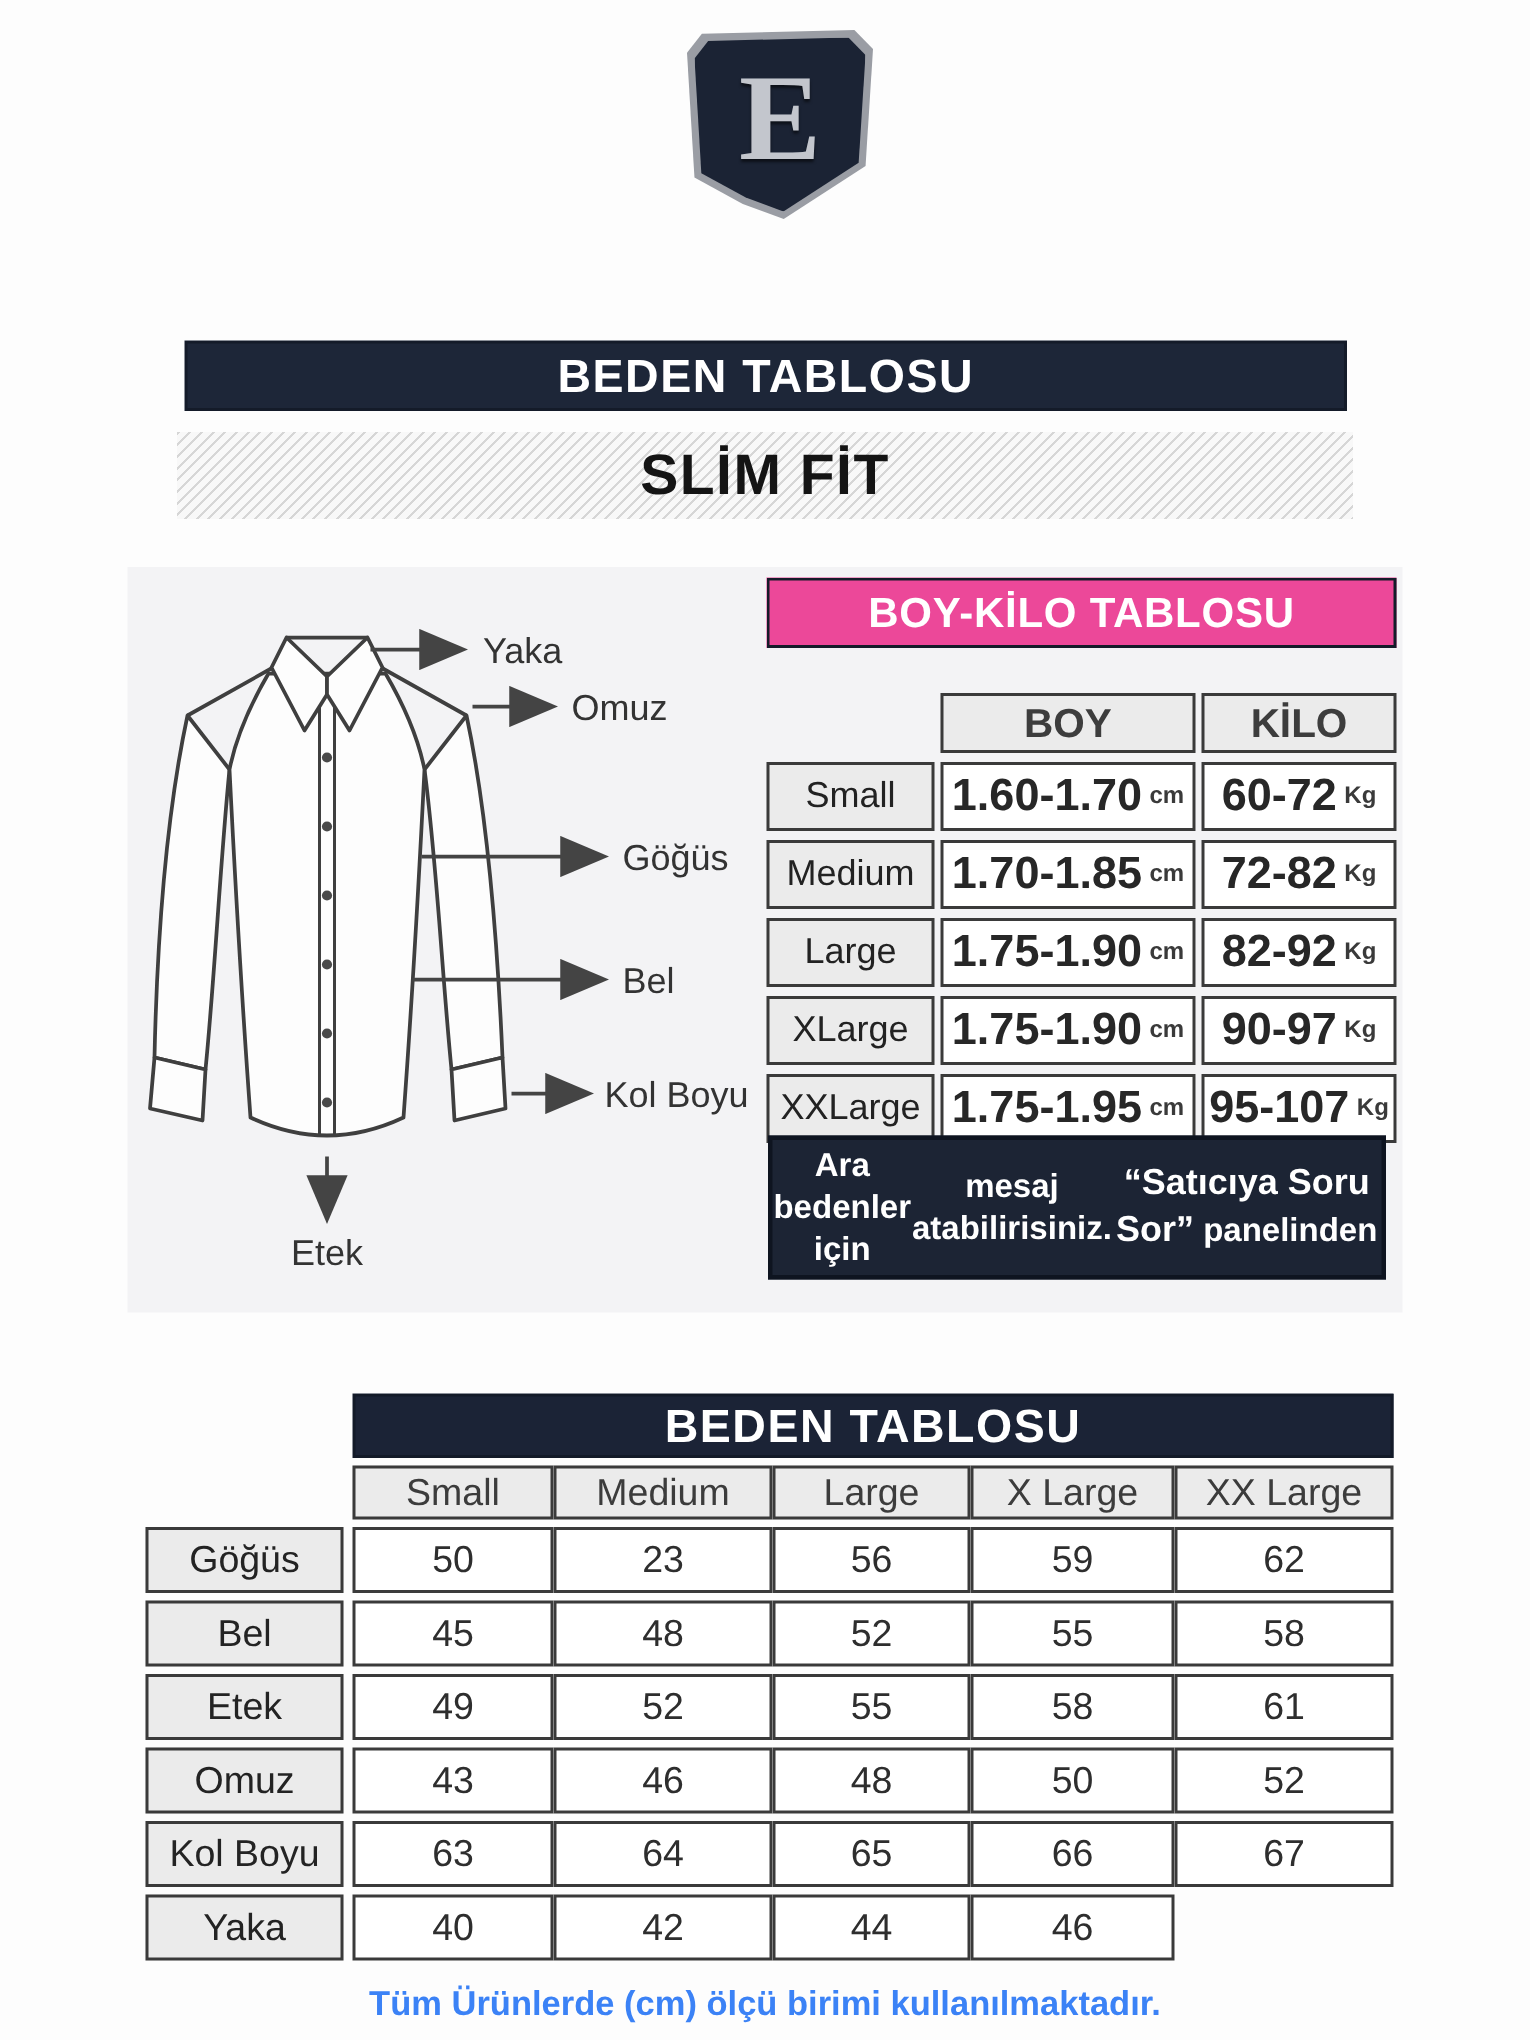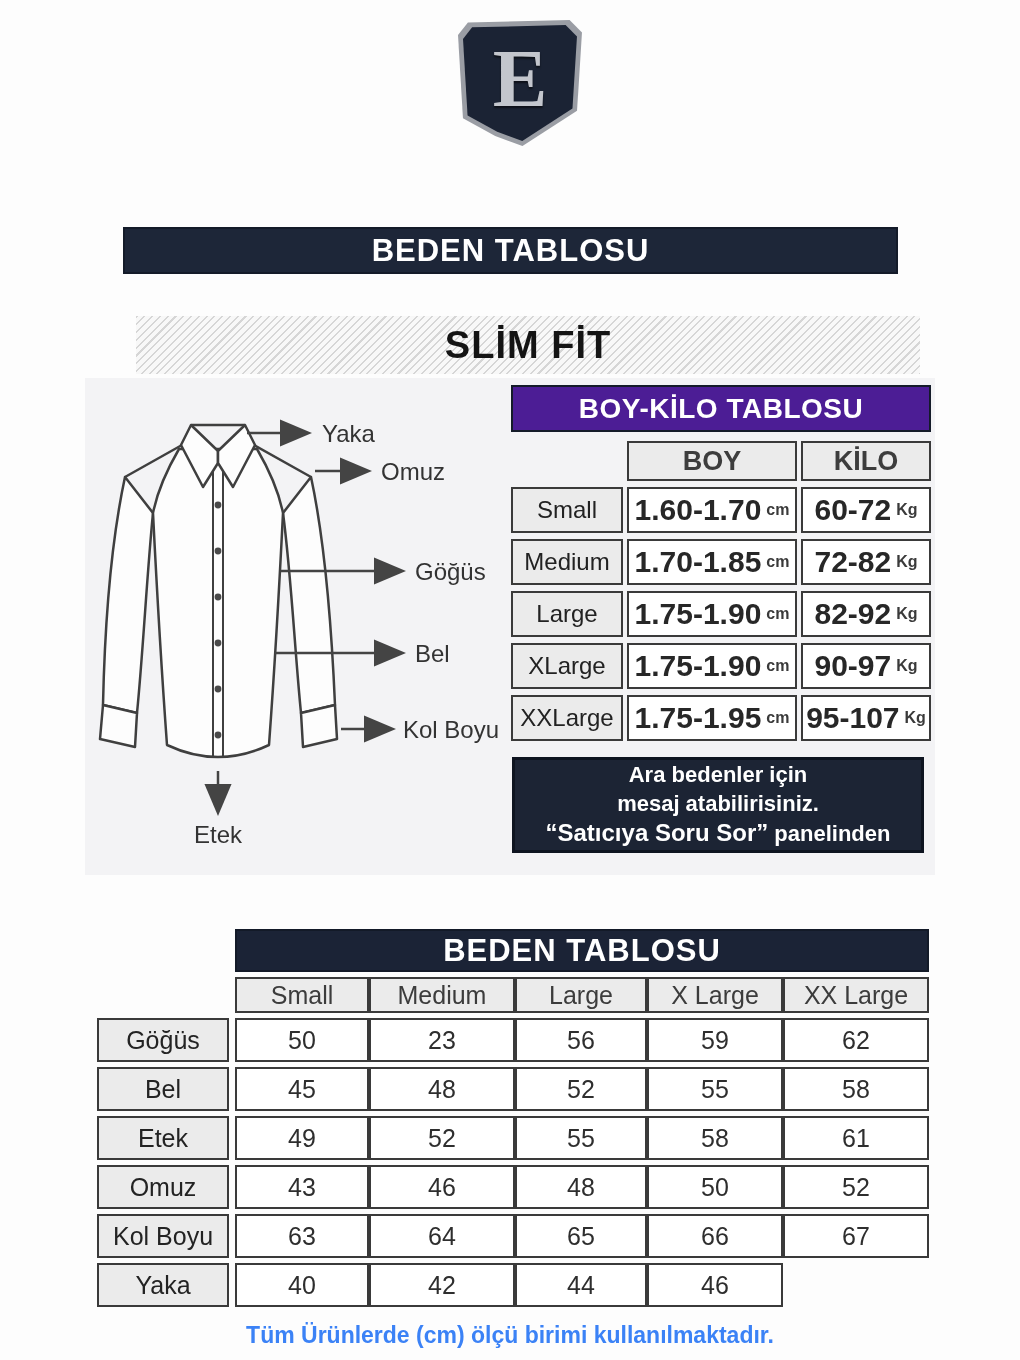--- a/index.html
+++ b/index.html
@@ -16,51 +16,51 @@
     display:flex;align-items:center;justify-content:center;}
   .shield-letter{font-family:"Liberation Serif",serif;font-weight:bold;font-size:82px;
     color:#c3c6cd;text-shadow:0 2px 2px rgba(0,0,0,.55);margin-top:-8px;}
   .brand-name{position:absolute;left:0;top:142px;width:1020px;text-align:center;
     font-family:"Liberation Serif",serif;font-size:48px;letter-spacing:3px;color:#202432;}
 
   
   .banner1{position:absolute;left:123px;top:227px;width:775px;height:47px;background:#1d2638;
     display:flex;align-items:center;justify-content:center;color:#fff;font-weight:bold;
     font-size:31px;letter-spacing:1px;box-shadow:inset 0 0 0 2px #141b29;}
-  .banner2{position:absolute;left:136px;top:288px;width:784px;height:58px;
+  .banner2{position:absolute;left:118px;top:288px;width:784px;height:58px;
     background:repeating-linear-gradient(135deg,#d6d6d6 0 1.5px,#f8f8f8 1.5px 5.5px);
     display:flex;align-items:center;justify-content:center;color:#141414;font-weight:bold;
-    font-size:38px;letter-spacing:1px;margin-top:28px;}
+    font-size:38px;letter-spacing:1px;}
 
   
   .diagram{position:absolute;left:95px;top:413px;width:410px;height:460px;}
   .diagram svg{display:block;}
   .dlabel{font-family:"Liberation Sans",sans-serif;font-size:24px;fill:#333;}
 
   
   .cell{border:2px solid #3a3a3a;background:#fff;display:flex;align-items:center;
         justify-content:center;box-sizing:border-box;}
   .cell.gray{background:#ebebeb;}
   .cell.blank{border:none;background:transparent;}
 
   
-  .bk-banner{position:absolute;left:511px;top:385px;width:420px;height:47px;background:#4c1d95;
+  .bk-banner{position:absolute;left:511px;top:385px;width:420px;height:47px;background:#ec4899;
     display:flex;align-items:center;justify-content:center;color:#fff;font-weight:bold;
     font-size:28px;letter-spacing:.5px;box-shadow:inset 0 0 0 2px #141b29;}
-  .bk-grid{position:absolute;left:511px;top:441px;display:grid;
+  .bk-grid{position:absolute;left:511px;top:462px;display:grid;
     grid-template-columns:112px 170px 130px;grid-template-rows:40px repeat(5,46px);
     column-gap:4px;row-gap:6px;}
   .bk-grid .colhdr{font-weight:bold;font-size:27px;color:#3d3d3d;}
   .bk-grid .rowlbl{font-size:24px;color:#222;}
   .bk-grid .num{font-weight:bold;font-size:30px;color:#272727;}
   .bk-grid .unit{font-weight:bold;font-size:16px;color:#3a3a3a;margin-left:5px;}
 
   
   .note{position:absolute;left:512px;top:757px;width:412px;height:96px;background:#1c2434;
-    border:3px solid #0e1420;box-sizing:border-box;display:flex;flex-direction:column;
+    border:3px solid #0e1420;box-sizing:border-box;display:flex;flex-direction:row;
     align-items:center;justify-content:center;color:#fff;font-size:22px;font-weight:bold;
     line-height:1.28;text-align:center;}
   .note .q{font-size:24px;}
 
   
   .bt-banner{position:absolute;left:235px;top:929px;width:694px;height:43px;background:#1b2336;
     display:flex;align-items:center;justify-content:center;color:#fff;font-weight:bold;
     font-size:31px;letter-spacing:1px;box-shadow:inset 0 0 0 2px #131a28;}
   .bt-grid{position:absolute;left:97px;top:977px;display:grid;
     grid-template-columns:138px 134px 146px 132px 136px 146px;

